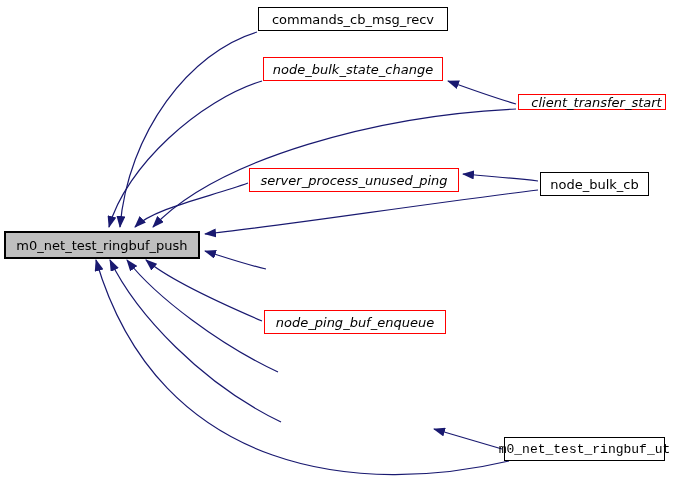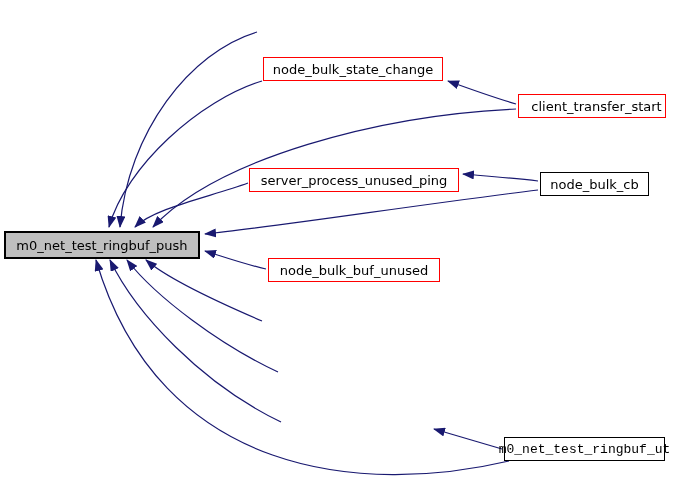--- a/index.html
+++ b/index.html
@@ -17,30 +17,30 @@
     position:absolute;
     box-sizing:border-box;
     display:flex;align-items:center;justify-content:center;
     white-space:nowrap;
     background:#ffffff;
     border:1px solid var(--nodeBorder,#000000);
     font-size:13px;line-height:1;color:#000000;
     padding:0 5px;
     cursor:pointer;
   }
-  .node.red{border-color:var(--redBorder,#ff0000);}
+  .node.red{border-color:var(--redBorder,#ff0000);font-style:italic;}
   .node.focus{
     background:var(--focusFill,#bfbfbf);
     border:2px solid var(--nodeBorder,#000000);
     cursor:default;
   }
   
   #n-commands{left:258px;top:7px;width:190px;height:24px;}
   #n-nbsc    {left:263px;top:57px;width:180px;height:24px;}
-  #n-cts     {left:518px;top:94px;width:148px;height:24px;padding-left:14px;}
+  #n-cts     {left:518px;top:94px;width:148px;height:16px;padding-left:14px;}
   #n-server  {left:249px;top:168px;width:210px;height:24px;}
   #n-nbc     {left:540px;top:172px;width:109px;height:24px;}
   #n-push    {left:4px;top:231px;width:196px;height:28px;}
   #n-nbbu    {left:268px;top:258px;width:172px;height:24px;}
   #n-npbe    {left:264px;top:310px;width:182px;height:24px;}
   #n-npmc    {left:280px;top:361px;width:150px;height:24px;}
   #n-rpp     {left:283px;top:411px;width:147px;height:24px;}
   #n-ut      {left:504px;top:437px;width:161px;height:24px;font-family:Liberation Mono, monospace;}
 </style>
 </head>
@@ -62,35 +62,38 @@
     <path class="edge" d="M538,181 C512,178 486,176 463,174" marker-end="url(#arrow)"></path>
     <path class="edge" d="M538,190 C430,203 268,228 205,234" marker-end="url(#arrow)"></path>
     <path class="edge" d="M266,269 C244,264 224,257 205,251" marker-end="url(#arrow)"></path>
     <path class="edge" d="M262,321 C220,303 168,279 146,260" marker-end="url(#arrow)"></path>
     <path class="edge" d="M278,372 C220,345 156,297 127,260" marker-end="url(#arrow)"></path>
     <path class="edge" d="M281,422 C202,384 136,314 110,260" marker-end="url(#arrow)"></path>
     <path class="edge" d="M502,449 C478,442 458,436 434,429" marker-end="url(#arrow)"></path>
     <path class="edge" d="M509,461 C365,495 160,478 96,260" marker-end="url(#arrow)"></path>
   </svg>
 
+  <div class="node" id="n-commands">
+    <span>commands_cb_msg_recv</span>
+  </div>
   <div class="node red" id="n-nbsc">
     <span>node_bulk_state_change</span>
   </div>
   <div class="node red" id="n-cts">
     <span>client_transfer_start</span>
   </div>
   <div class="node red" id="n-server">
     <span>server_process_unused_ping</span>
   </div>
   <div class="node" id="n-nbc">
     <span>node_bulk_cb</span>
   </div>
   <div class="node focus" id="n-push">
     <span>m0_net_test_ringbuf_push</span>
   </div>
-  <div class="node red" id="n-nbbu">
-    <span>node_bulk_buf_unused</span>
+  <div class="node red" id="n-npbe">
+    <span>node_ping_buf_enqueue</span>
   </div>
   <div class="node" id="n-ut">
     <span>m0_net_test_ringbuf_ut</span>
   </div>
 
 </div>
 
 </body></html>

